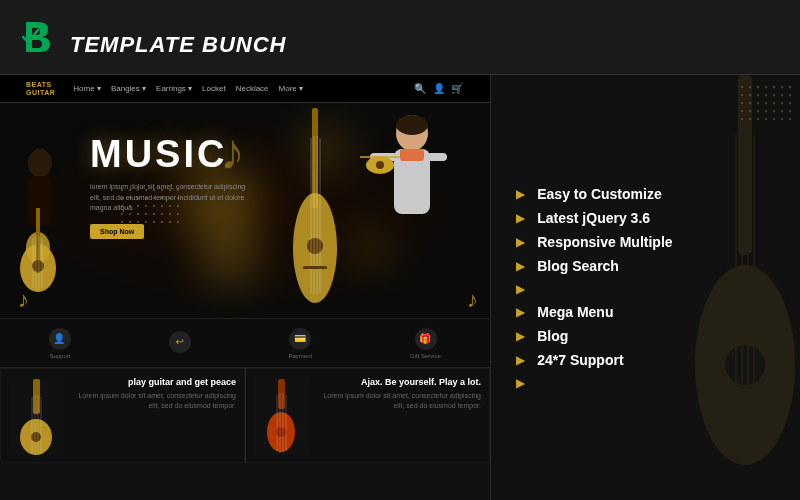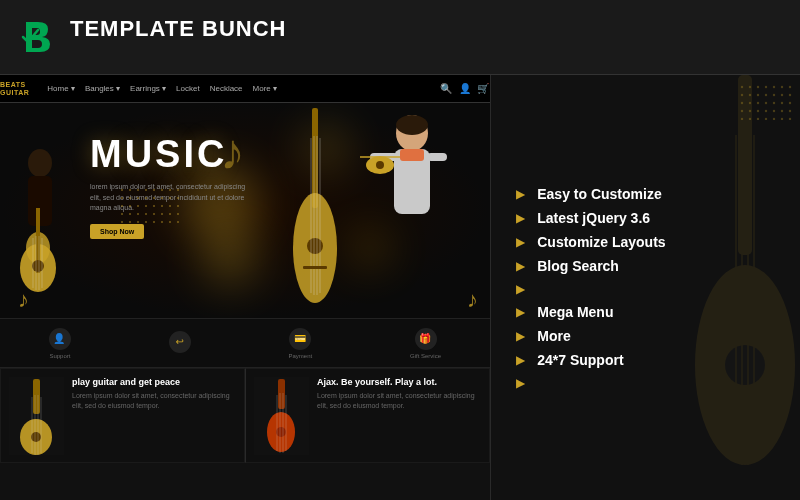--- a/index.html
+++ b/index.html
@@ -17,22 +17,23 @@
     .header {
       background: #1a1a1a;
       display: flex;
       align-items: center;
       padding: 10px 18px;
       height: 75px;
       border-bottom: 1px solid #333;
     }
     .logo-area {
       display: flex;
-      align-items: flex-start;
+      align-items: flex-end;
       gap: 10px;
+      font-style: italic;
     }
     .logo-icon {
       width: 42px;
       height: 42px;
     }
     .logo-text {
       color: white;
       font-size: 22px;
       font-weight: 900;
       letter-spacing: 1px;
@@ -53,21 +54,21 @@
       overflow: hidden;
       position: relative;
     }
 
     
     .site-navbar {
       background: #000;
       height: 28px;
       display: flex;
       align-items: center;
-      padding: 0 0;
+      padding: 0 26px;
       gap: 18px;
       border-bottom: 1px solid #333;
     }
     .site-brand {
       color: #c9a227;
       font-size: 9px;
       font-weight: bold;
       letter-spacing: 0.5px;
     }
     .site-nav-links {
@@ -221,20 +222,21 @@
       color: #c9a227;
       font-size: 22px;
       opacity: 0.8;
     }
 
     
     .guitar-cards {
       display: flex;
       height: 95px;
       background: #fef9c3;
+      text-align: right;
     }
     .guitar-card {
       flex: 1;
       background: #0f0f0f;
       border: 1px solid #1a1a1a;
       padding: 8px;
       display: flex;
       gap: 8px;
       overflow: hidden;
     }
@@ -517,36 +519,36 @@
     <div class="feature-item">
           <span class="feature-arrow">▶</span>
           <span class="feature-label">Easy to Customize</span>
         </div>
         <div class="feature-item">
           <span class="feature-arrow">▶</span>
           <span class="feature-label">Latest jQuery 3.6</span>
         </div>
         <div class="feature-item">
           <span class="feature-arrow">▶</span>
-          <span class="feature-label">Customize Layouts</span>
+          <span class="feature-label">Responsive Multiple</span>
         </div>
         <div class="feature-item">
           <span class="feature-arrow">▶</span>
           <span class="feature-label">Blog Search</span>
         </div>
         <div class="feature-item">
           <span class="feature-arrow">▶</span>
         </div>
         <div class="feature-item">
           <span class="feature-arrow">▶</span>
           <span class="feature-label">Mega Menu</span>
         </div>
         <div class="feature-item">
           <span class="feature-arrow">▶</span>
-          <span class="feature-label">More</span>
+          <span class="feature-label">Blog</span>
         </div>
         <div class="feature-item">
           <span class="feature-arrow">▶</span>
           <span class="feature-label">24*7 Support</span>
         </div>
         <div class="feature-item">
           <span class="feature-arrow">▶</span>
         </div>
       </div>
   </div>

